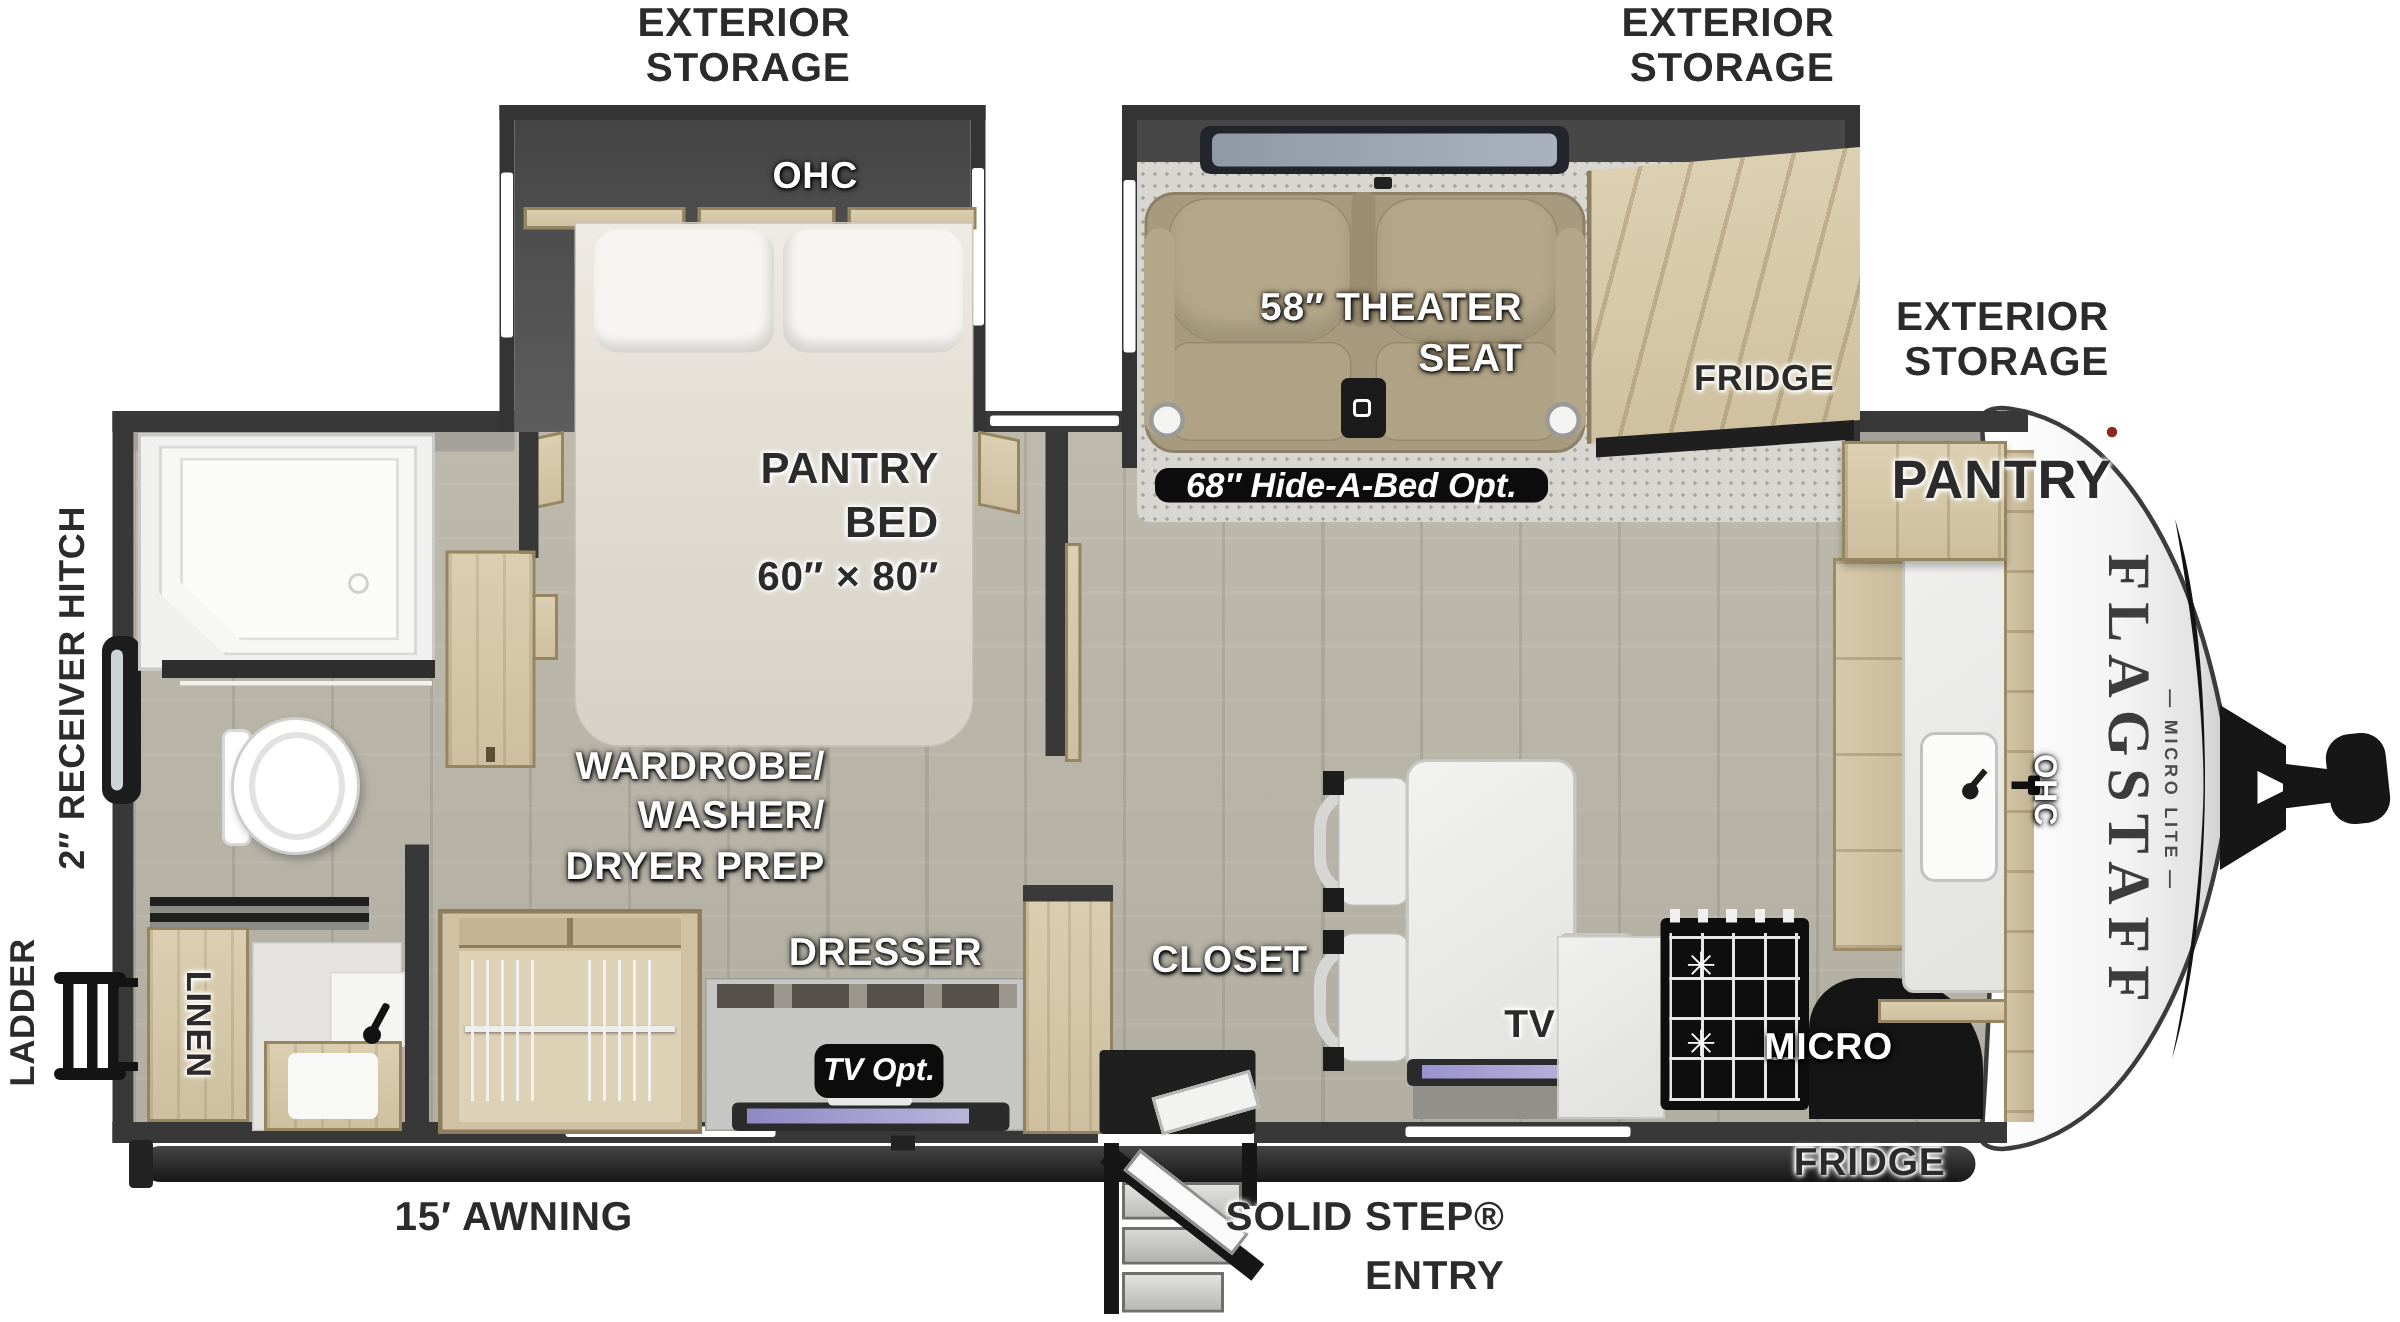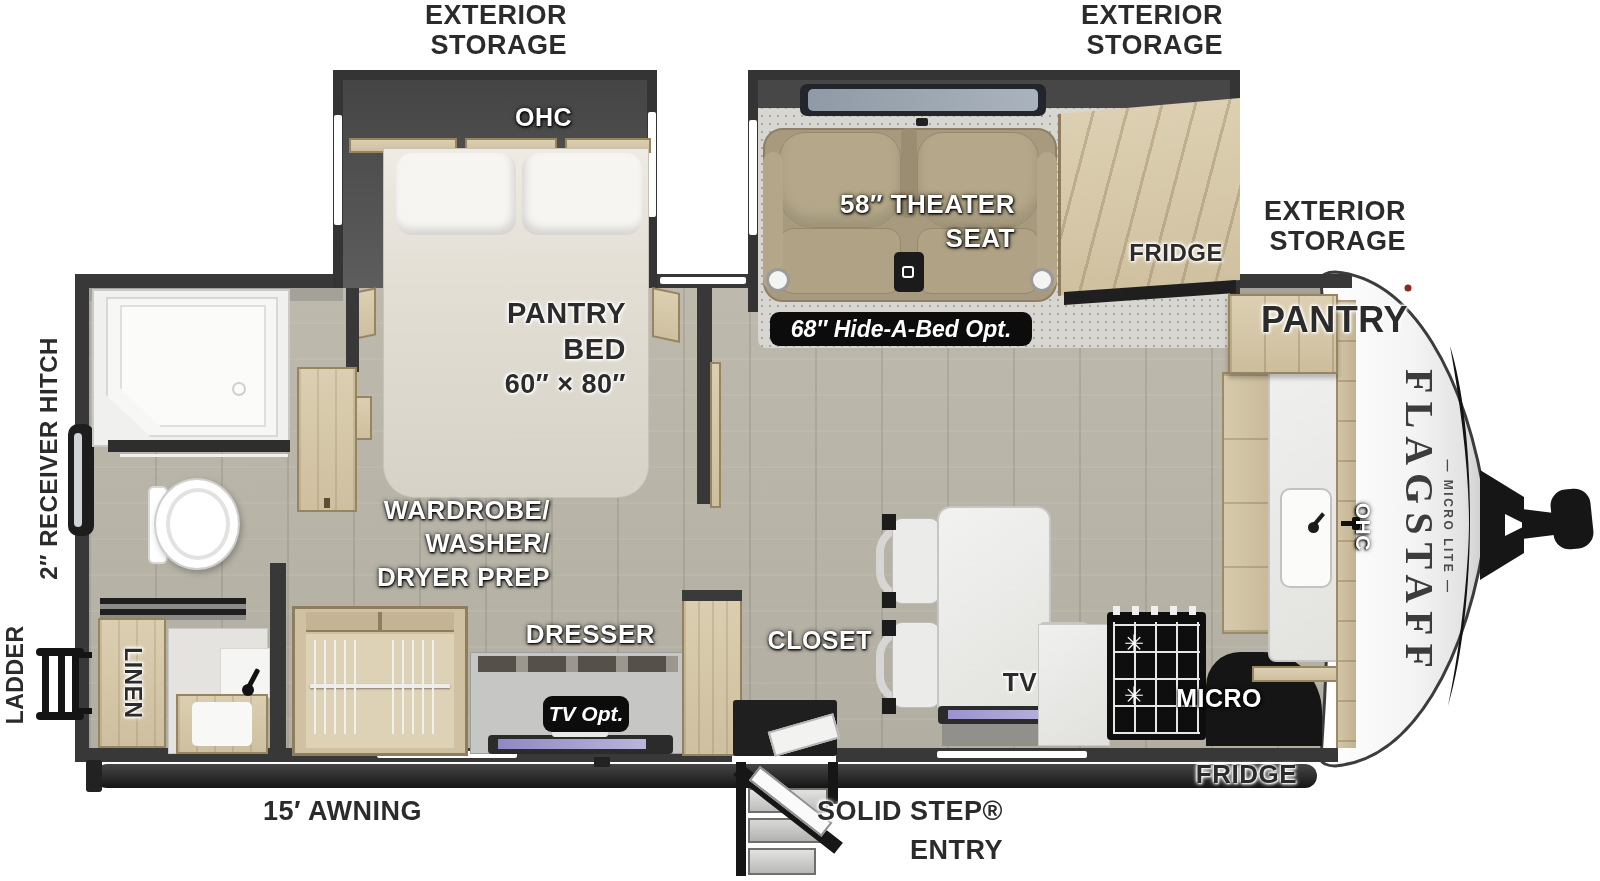--- a/index.html
+++ b/index.html
@@ -120,21 +120,21 @@
   <div class="abs" style="left:894px;top:252px;width:30px;height:40px;background:#1b1b1b;border-radius:5px;"></div>
   <div class="abs" style="left:902px;top:266px;width:12px;height:12px;border:2px solid #fff;border-radius:3px;box-sizing:border-box;"></div>
   <div class="abs" style="left:766px;top:268px;width:24px;height:24px;background:#f4f4f2;border:3px solid #9a9a98;border-radius:50%;box-sizing:border-box;"></div>
   <div class="abs" style="left:1030px;top:268px;width:24px;height:24px;background:#f4f4f2;border:3px solid #9a9a98;border-radius:50%;box-sizing:border-box;"></div>
 
   <div class="abs" style="left:1058px;top:114px;width:182px;height:182px;transform:skewY(-5deg);transform-origin:left top;
               background:repeating-linear-gradient(105deg, transparent 0 30px, rgba(140,118,82,.35) 30px 33px),linear-gradient(180deg,#ddd0b2,#cfc1a0);
               border-left:3px solid #8d7d5e;box-sizing:border-box;"></div>
   <div class="abs" style="left:1064px;top:286px;width:172px;height:13px;background:#1f1f1f;transform:skewY(-4deg);"></div>
 
-  <div class="pill" style="left:770px;top:312px;width:262px;height:34px;font-size:23px;">
+  <div class="pill" style="left:770px;top:312px;width:262px;height:23px;font-size:23px;">
     <span>68″ Hide-A-Bed Opt.</span>
   </div>
 
   <div class="abs" style="left:92px;top:289px;width:198px;height:158px;background:#f0f0ef;border:2px solid #c9c9c7;box-sizing:border-box;"></div>
   <div class="abs" style="left:106px;top:297px;width:172px;height:140px;border:2px solid #d8d8d6;box-sizing:border-box;background:#f7f7f6;
               clip-path:polygon(0 0,100% 0,100% 100%,26% 100%,0 70%);"></div>
   <div class="abs" style="left:120px;top:305px;width:146px;height:122px;border:2px solid #dfdfdd;box-sizing:border-box;background:#fbfbfa;
               clip-path:polygon(0 0,100% 0,100% 100%,28% 100%,0 68%);"></div>
   <div class="abs" style="left:232px;top:382px;width:10px;height:10px;border:2px solid #d0d0ce;border-radius:50%;"></div>
   <div class="abs" style="left:108px;top:440px;width:182px;height:12px;background:#2e2e2e;"></div>

